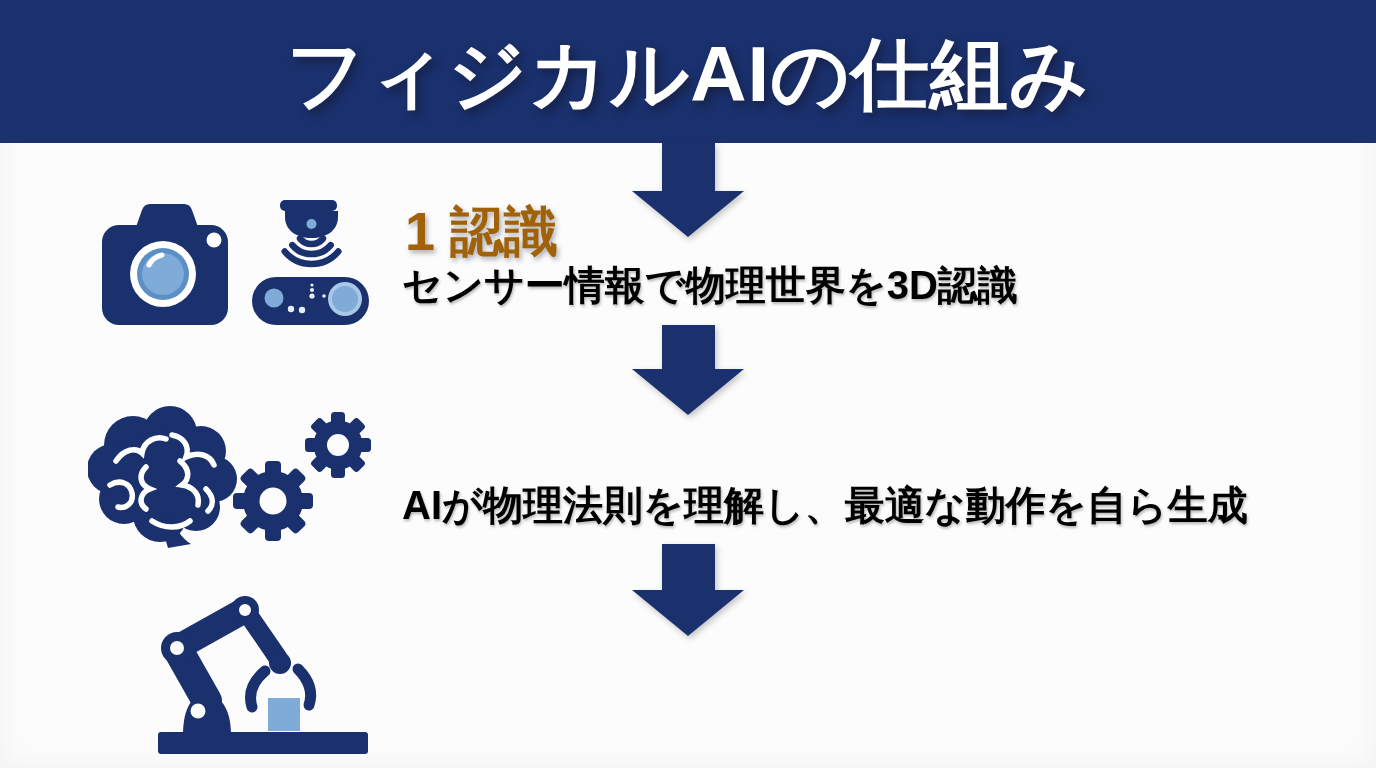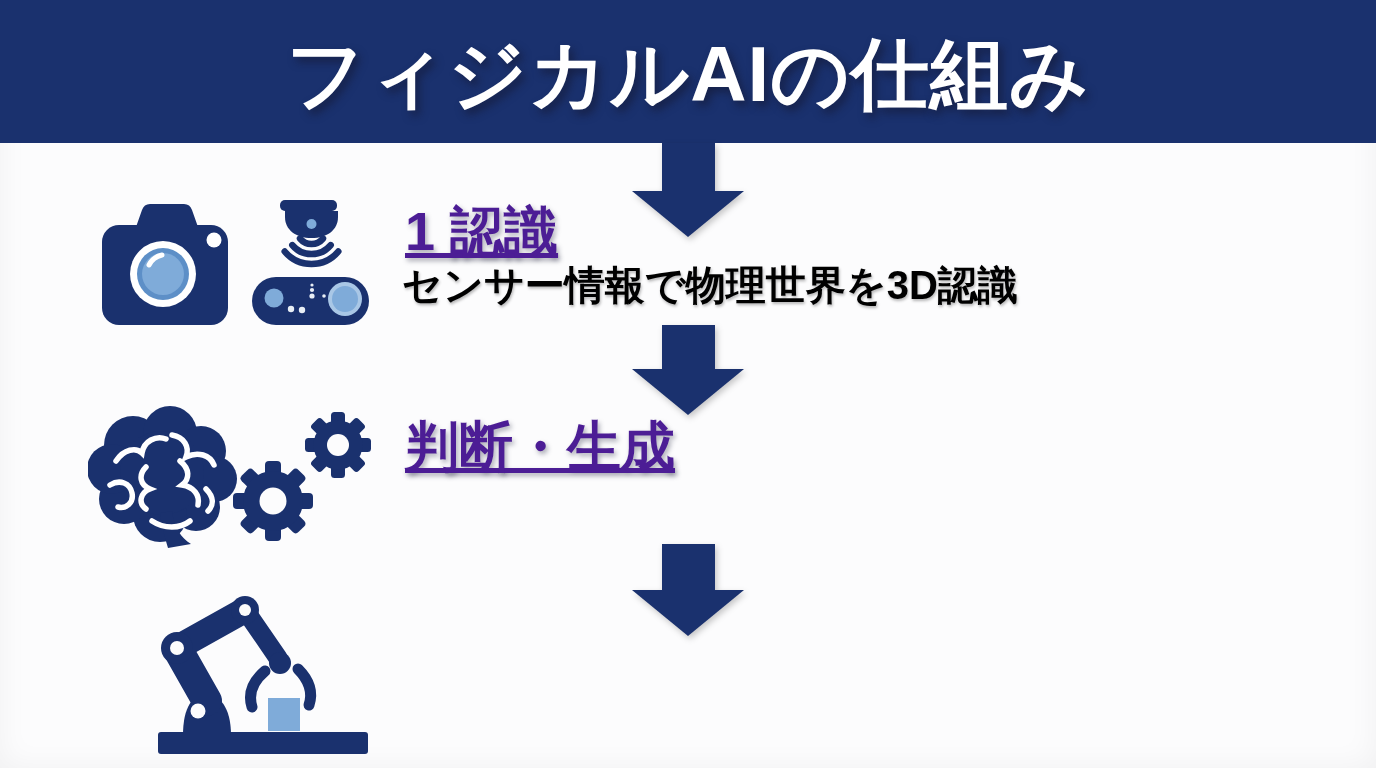--- a/index.html
+++ b/index.html
@@ -24,24 +24,23 @@
            filter:drop-shadow(2px 3px 3px rgba(0,0,0,0.22)); }
   .arrow .stem { width:53px; height:48px; background:#1a316e; margin:0 auto; }
   .arrow .head { width:0; height:0; margin:0 auto;
                  border-left:56px solid transparent; border-right:56px solid transparent;
                  border-top:46px solid #1a316e; }
   .arrow-1 { top:143px; } .arrow-1 .stem { height:48px; }
   .arrow-2 { top:325px; } .arrow-2 .stem { height:44px; }
   .arrow-3 { top:544px; } .arrow-3 .stem { height:46px; }
   
   .step-title {
-    position:absolute; color:#4c1d95; font-size:54px; font-weight:900;
+    position:absolute; color:#a16207; font-size:54px; font-weight:900;
     line-height:1.15; white-space:nowrap;
     text-shadow:2px 3px 5px rgba(25,30,55,0.35);
-    text-decoration:underline;
   }
   .step-desc {
     position:absolute; color:#000000; font-size:40px; font-weight:900;
     line-height:1.2; white-space:nowrap;
     text-shadow:1px 2px 3px rgba(0,0,0,0.28);
   }
   .t1 { left:405px; top:200px; }
   .d1 { left:402px; top:261px; }
   .t2 { left:405px; top:415px; }
   .d2 { left:402px; top:481px; }
@@ -138,21 +137,21 @@
     <g transform="translate(250,42)" fill="#1a316e">
       <rect x="-7" y="-33" width="14" height="66" rx="3.5"></rect>
       <rect x="-7" y="-33" width="14" height="66" rx="3.5" transform="rotate(45)"></rect>
       <rect x="-7" y="-33" width="14" height="66" rx="3.5" transform="rotate(90)"></rect>
       <rect x="-7" y="-33" width="14" height="66" rx="3.5" transform="rotate(135)"></rect>
       <circle r="24.5"></circle>
       <circle r="11" fill="#fcfcfd"></circle>
     </g>
   </svg>
 
-  <div class="step-title t2">判断・生成</div>
+  <div class="step-desc d2">AIが物理法則を理解し、最適な動作を自ら生成</div>
 
   <div class="arrow arrow-3">
     <div class="stem"></div>
     <div class="head"></div>
   </div>
 
   <svg class="icon-abs robot-pos" width="240" height="170" viewBox="0 0 240 170">
     <rect x="123" y="103" width="32" height="33" fill="#7fabd9"></rect>
     <g fill="#1a316e" stroke="#1a316e">
       <rect x="13" y="137" width="210" height="22" rx="3" stroke="none"></rect>

